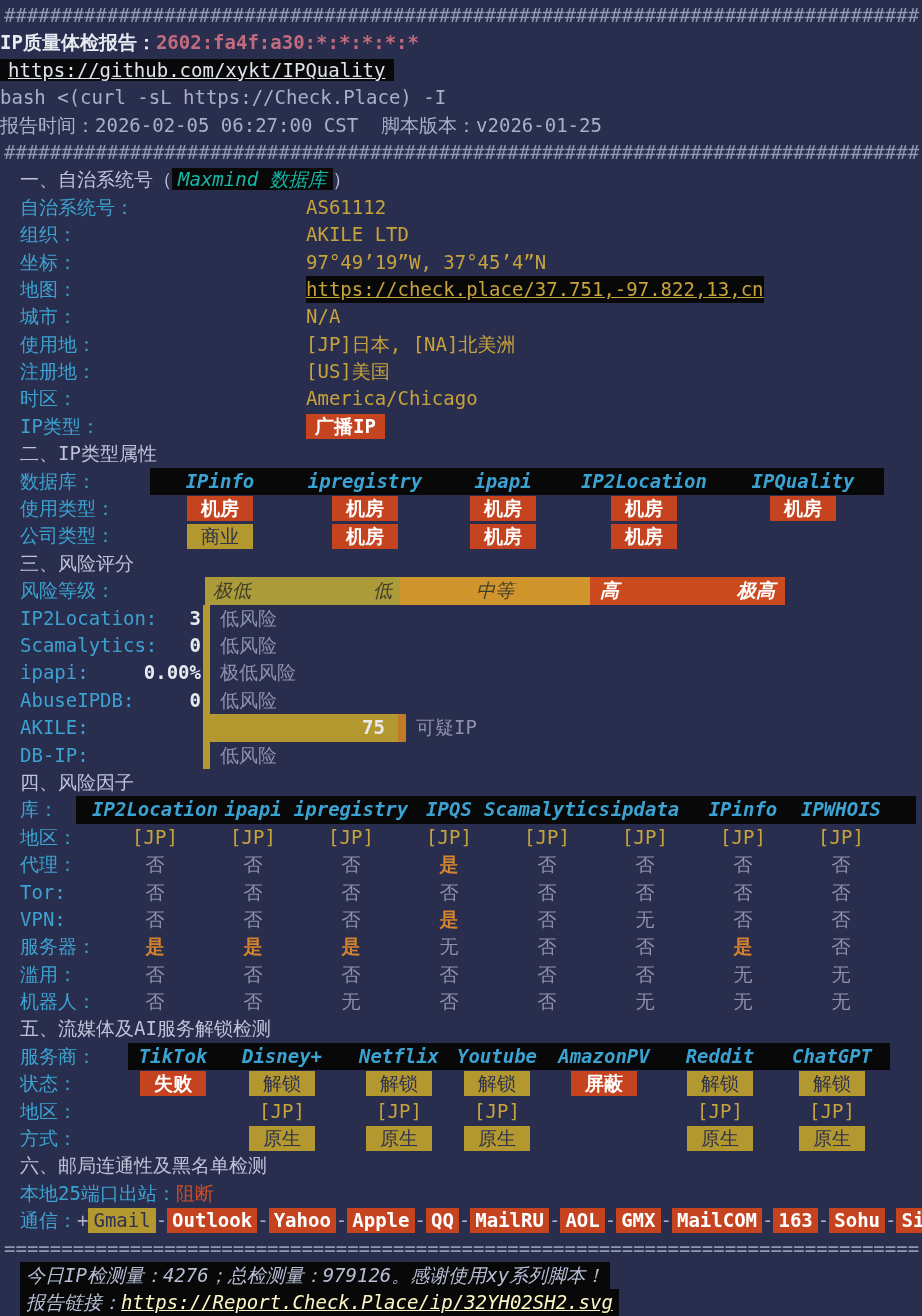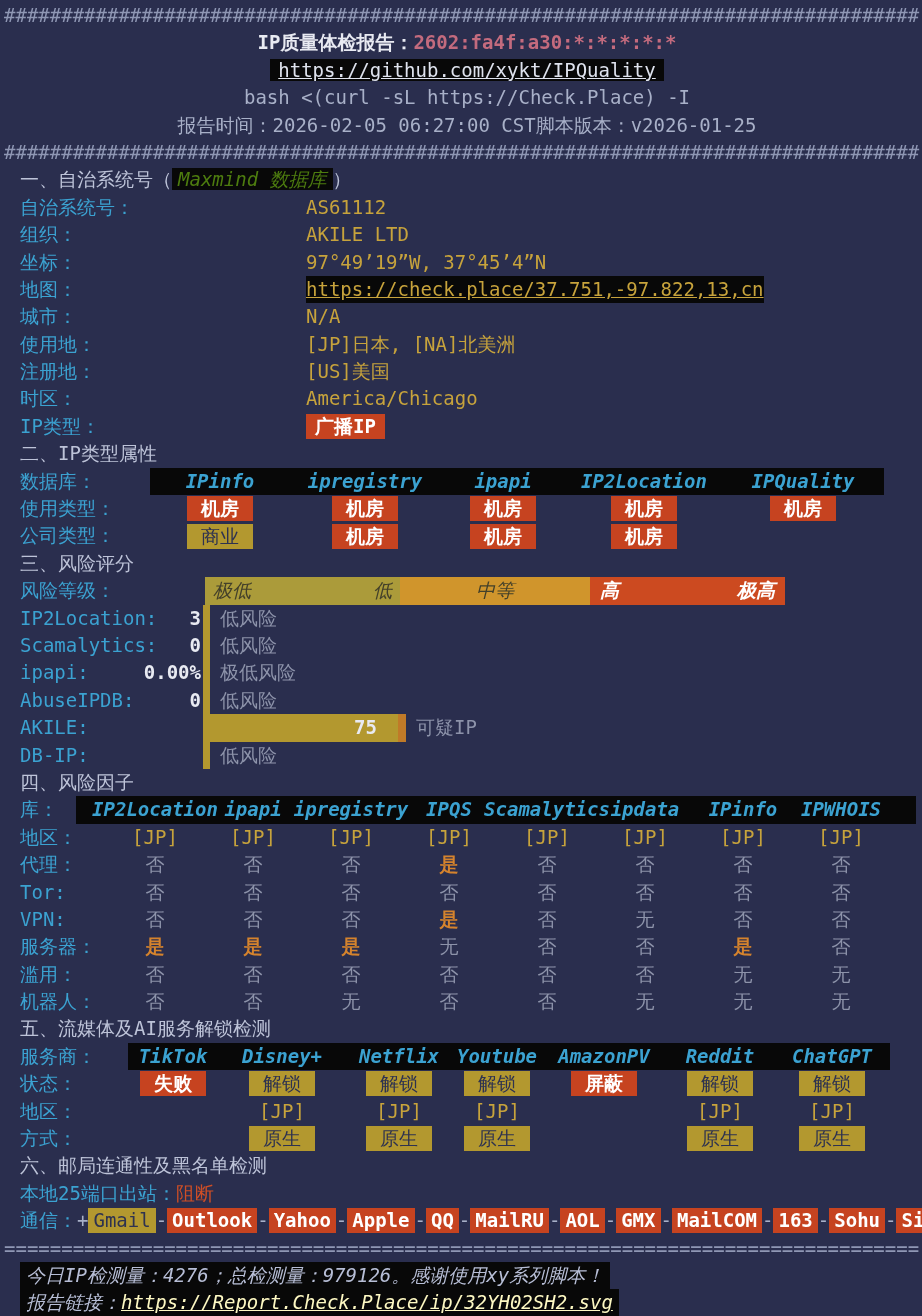--- a/index.html
+++ b/index.html
@@ -8,34 +8,34 @@
     --orange:#d5832d; --pink:#c36b7e; --cellgray:#8d93aa; --white:#e8eaf2;
     --olive:#ab9b3a; --amber:#d0952c; --rib-red:#cc4a20; --cap:#c07a28;
   }
   *{box-sizing:border-box}
   body{margin:0;background:var(--bg)}
   .terminal{position:relative;width:922px;height:1316px;overflow:hidden;background:var(--bg);
     font-family:"DejaVu Sans Mono",monospace;font-size:19px;color:var(--gray);padding-top:2px}
   .line{height:27.4px;line-height:27.4px;white-space:nowrap;padding-left:20px;overflow:visible}
   .row{display:flex}
   .row>*{flex:none}
-  .center{text-align:center;padding-left:12px}
+  .center{text-align:left;padding-left:0}
   .hash,.eq{color:#8f97b4;padding-left:4px;overflow:hidden}
   .sec{color:var(--secgray)}
   .b{font-weight:bold}
   .w{color:var(--white)}
   .pink{color:var(--pink)}
   .cyan{color:var(--cyan)}
   .yellow{color:var(--yellow)}
   .gray{color:var(--gray)}
   .c-yellow{color:var(--yellow)}
   .c-gray{color:var(--cellgray)}
   .c-orange{color:var(--orange);font-weight:bold}
-  .gap{}
-  .hl-italic{background:var(--black);font-style:italic;color:#4d7c0f;padding:0 6px}
+  .gap{margin-left:23px}
+  .hl-italic{background:var(--black);font-style:italic;color:#14b8a6;padding:0 6px}
   .github-link{background:var(--black);color:#dfe3ee;text-decoration:underline;padding:0 8px;cursor:pointer}
   .lbl1{width:286px}
   .maplink{background:var(--black);color:var(--yellow);text-decoration:underline;cursor:pointer}
   .badge{align-self:center;line-height:25px;display:inline-block}
   .bred{background:var(--rbadge);color:#fff;font-weight:bold;padding:0 14px}
   .byellow{background:var(--ybadge);color:#2e3250;padding:0 14px}
   .bip{padding:0 9px}
   .cols{display:flex}
   .band{background:var(--black)}
   .col{display:flex;justify-content:center;align-items:center;overflow:visible}
@@ -54,21 +54,21 @@
   .ribbon{display:flex;height:27.4px}
   .seg{display:flex;align-items:flex-end;font-style:italic;color:#43402a}
   .seg-olive{width:195px;background:var(--olive);justify-content:space-between;padding:0 8px}
   .seg-amber{width:190px;background:var(--amber);justify-content:center}
   .seg-red{width:195px;background:var(--rib-red);justify-content:space-between;padding:0 10px}
   .seg-red span{color:#fff;font-weight:bold}
   .lbl3a{width:120px}
   .num{width:63px;text-align:right;padding-right:2px;color:var(--white);font-weight:bold}
   .strip{width:7px;background:var(--ybadge)}
   .fill{background:var(--ybadge);display:flex;justify-content:flex-end;align-items:center;
-    padding-right:21px;color:var(--white);font-weight:bold}
+    padding-right:13px;color:var(--white);font-weight:bold}
   .cap{width:8px;background:var(--cap)}
   .desc{margin-left:10px;color:var(--cellgray)}
   .redtext{color:#cd4e26}
   .sign{color:var(--gray)}
   .mb{font-weight:bold;padding:0 5px;background:var(--rbadge);color:#fff;display:inline-block;line-height:25px}
   .mb.ok{background:var(--ybadge);color:#2e3250;font-weight:normal}
   .footer-black{background:var(--black);color:#b7bed6;font-style:italic;padding:0 6px;display:inline-block}
   .report-link{color:#fef9c3;text-decoration:underline;font-style:italic;cursor:pointer}
 </style>
 </head>

